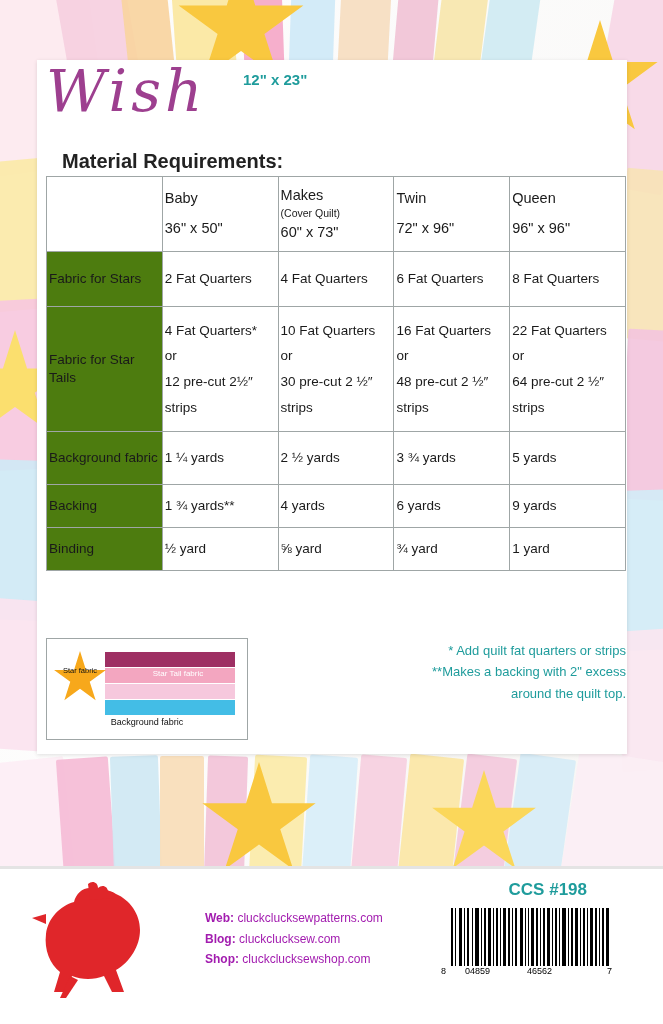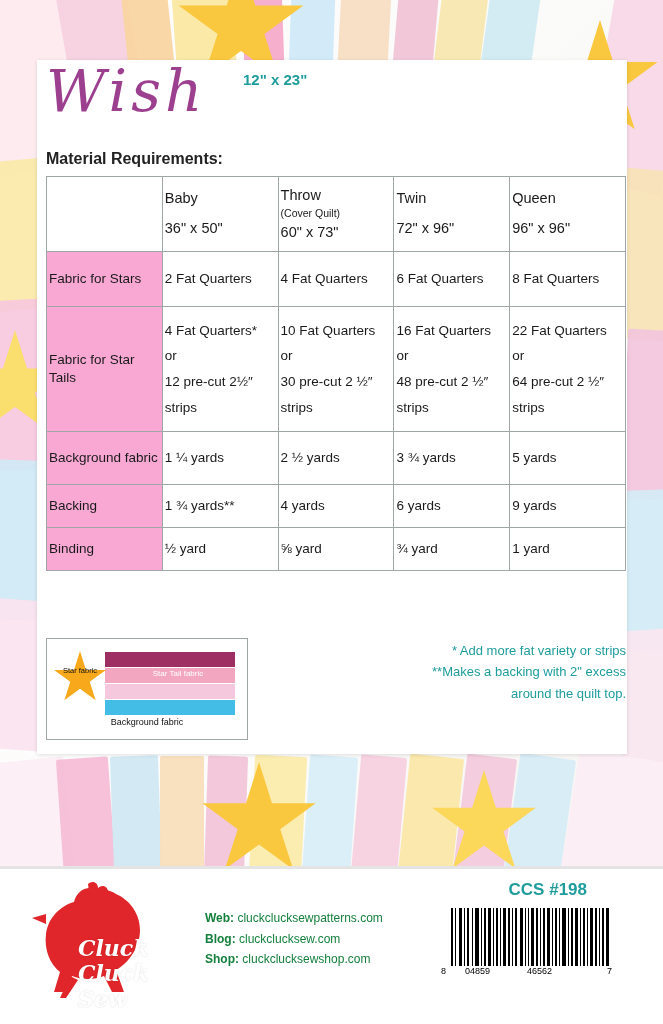--- a/index.html
+++ b/index.html
@@ -51,42 +51,42 @@
   .finished {
     position:absolute; left:243px; top:66px;
     color:#1f9c9c;
     font-size:15px;
     font-weight:bold;
     line-height:1.9;
   }
   .finished .v { color:#1f9c9c; font-weight:bold; }
 
   .matreq {
-    position:absolute; left:46px; top:150px;
-    font-size:16px; color:#222; font-weight:600;
+    position:absolute; left:62px; top:150px;
+    font-size:20px; color:#222; font-weight:600;
   }
 
   
   table.mat {
     position:absolute; left:46px; top:176px;
     width:580px;
     border-collapse: collapse;
     font-size:13.5px;
     color:#1a1a1a;
     table-layout: fixed;
   }
   table.mat td {
     border:1px solid #9fa6a6;
     text-align:left;
     vertical-align:middle;
     padding:0 2px;
     line-height:1.35;
   }
   table.mat td.rowhdr {
-    background:#f9a8d4;
+    background:#4d7c0f;
     width:104px;
     font-size:13.5px;
   }
   table.mat td.blank { background:#ffffff; border-top:1px solid #9fa6a6; }
   table.mat td.colhdr { height:74px; }
   table.mat td.colhdr .name { font-size:14.5px; margin-bottom:10px; }
   table.mat td.colhdr .sub { font-size:10.5px; margin-bottom:2px; }
   table.mat td.colhdr .size { font-size:14.5px; }
   .r-stars td { height:54px; }
   .r-tails td { height:124px; }
@@ -155,21 +155,21 @@
     text-shadow:0 0 2px rgba(0,0,0,0.15);
   }
 
   .copyright {
     position:absolute; left:200px; top:18px;
     font-size:12.5px; color:#111;
   }
   .copyright .serif { font-family:"DejaVu Serif", serif; font-style:italic; }
   .contact {
     position:absolute; left:205px; top:42px;
-    font-size:12px; color:#15803d; line-height:1.72;
+    font-size:12px; color:#a21caf; line-height:1.72;
   }
   .contact b { font-weight:bold; }
 
   .ccsnum {
     position:absolute; right:76px; top:14px;
     color:#1f9c9c; font-size:17px; font-weight:bold;
   }
 
   .barcode {
     position:absolute; right:42px; top:42px; width:180px; height:68px;
@@ -245,21 +245,21 @@
 
 <table class="mat">
   <tbody>
       <tr>
     <td class="blank"></td>
     <td class="colhdr">
       <div class="name">Baby</div>
       <div class="size">36" x 50"</div>
     </td>
     <td class="colhdr">
-      <div class="name" style="margin-bottom:1px;">Throw</div>
+      <div class="name" style="margin-bottom:1px;">Makes</div>
       <div class="sub">(Cover Quilt)</div>
       <div class="size">60" x 73"</div>
     </td>
     <td class="colhdr">
       <div class="name">Twin</div>
       <div class="size">72" x 96"</div>
     </td>
     <td class="colhdr">
       <div class="name">Queen</div>
       <div class="size">96" x 96"</div>
@@ -321,36 +321,35 @@
   <div class="tail t2"></div>
   <div class="tail t3"></div>
   <div class="tail t4"></div>
   <div class="lstar"></div>
   <div class="lstar-label">Star fabric</div>
   <div class="tail-label">Star Tail fabric</div>
   <div class="bg-label">Background fabric</div>
 </div>
 
 <div class="notes">
-  <div>* Add more fat variety or strips</div>
+  <div>* Add quilt fat quarters or strips</div>
   <div>**Makes a backing with 2" excess</div>
   <div>around the quilt top.</div>
 </div>
 
 <div class="footer">
   <div class="rule"></div>
 
   <div class="chicken">
     <svg width="170" height="120" viewBox="0 0 170 120">
       <path d="M60 8 C52 8 46 14 44 22 C30 26 18 38 16 54 C14 70 20 84 30 92 L24 112 L36 112 L42 96 C52 100 64 100 74 96 L82 112 L94 112 L86 90 C100 82 110 66 110 50 C110 34 100 20 86 14 C80 10 70 8 60 8 Z" fill="#e0262a"></path>
       <path d="M58 4 C62 0 68 2 68 8 C72 4 78 6 78 12 C82 10 86 14 84 18 L60 20 Z" fill="#e0262a"></path>
       <path d="M16 44 L2 38 L16 34 Z" fill="#e0262a"></path>
       <path d="M40 96 L30 118 L36 118 L48 100 Z" fill="#e0262a"></path>
     </svg>
-    <div class="ccs-text">Cluck Cluck Sew</div>
   </div>
 
 
   <div class="contact">
     <div>
       <b>Web:</b>
       <span>cluckclucksewpatterns.com</span>
     </div>
     <div>
       <b>Blog:</b>

